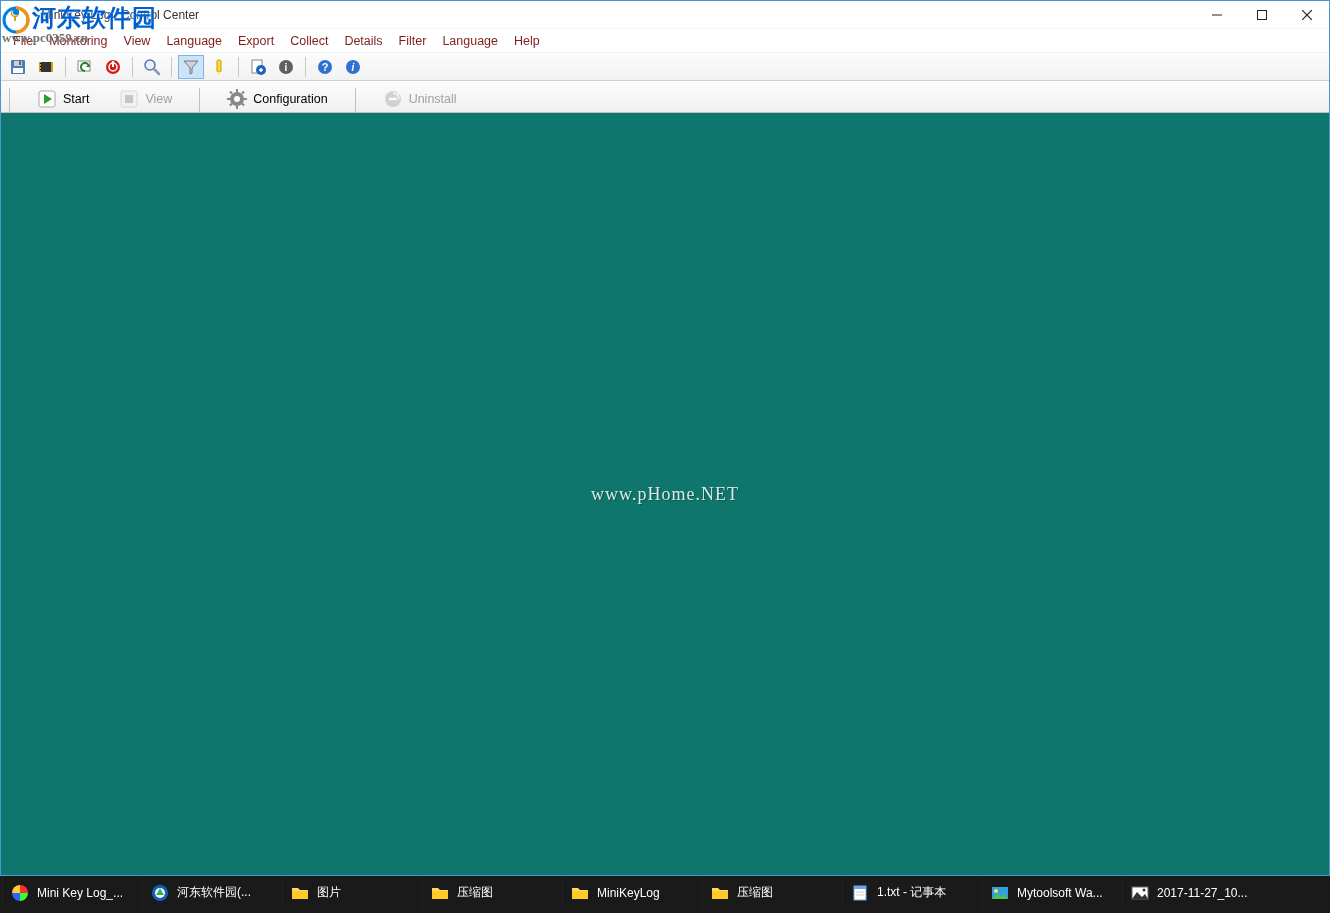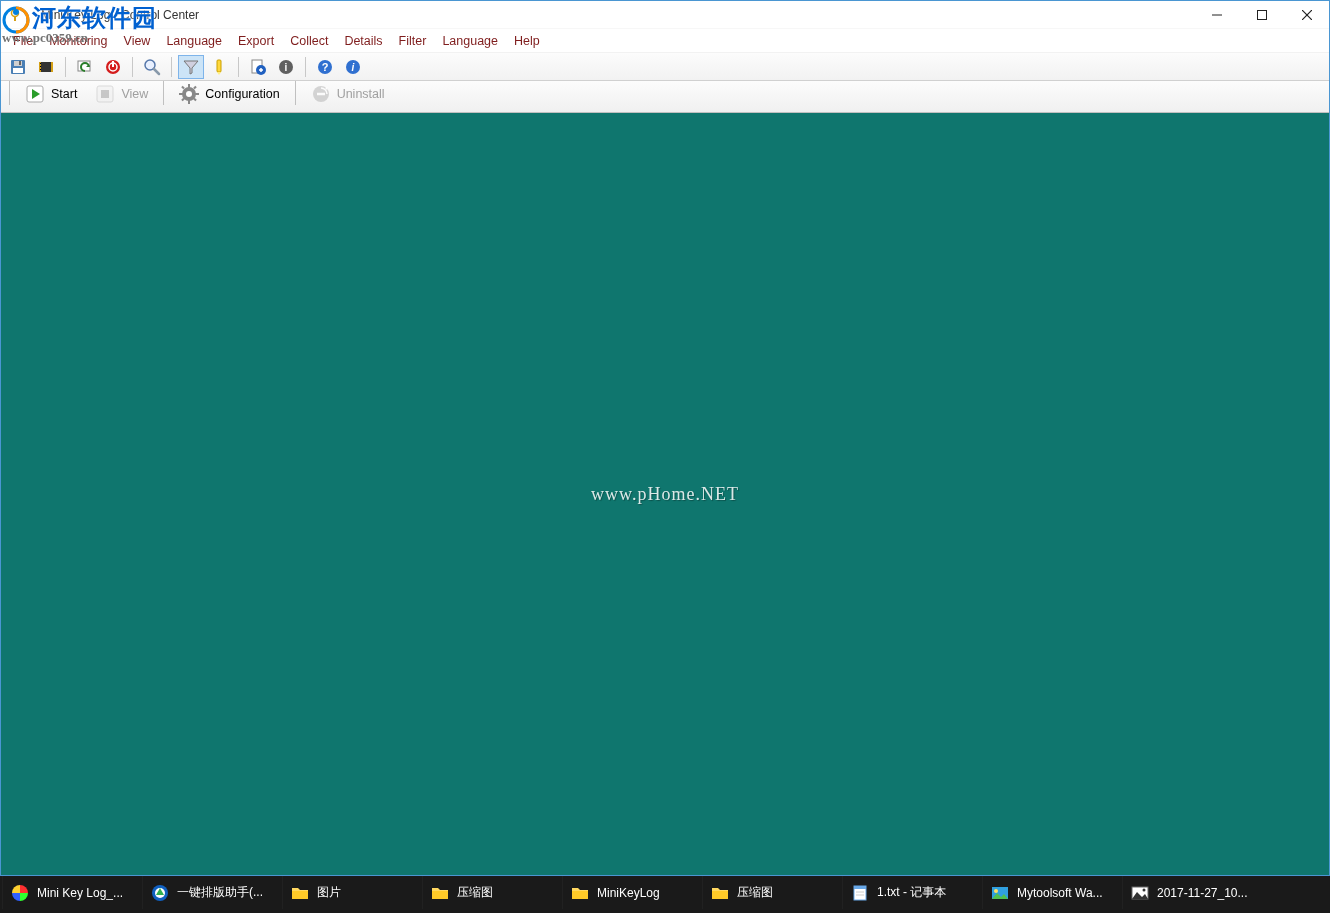--- a/index.html
+++ b/index.html
@@ -14,21 +14,21 @@
     .win-ctrl { width: 45px; height: 100%; display: flex; align-items: center; justify-content: center; cursor: default; }
     
     .menu-bar { height: 24px; background: #fff; display: flex; align-items: center; padding-left: 4px; font-size: 12.5px; color: #7f1d1d; border-bottom: 1px solid rgba(0,0,0,0.05);}
     .menu-item { padding: 3px 8px; cursor: default; }
     
     .toolbar1 { height: 28px; background: linear-gradient(#fcfcfc,#f2f2f2); display: flex; align-items: center; padding: 0 4px; gap: 2px; border-bottom: 1px solid #d0d0d0;}
     .tb-sep { width: 1px; height: 20px; background: #c8c8c8; margin: 0 4px; }
     .tb-btn { width: 26px; height: 24px; display: flex; align-items: center; justify-content: center; border: 1px solid transparent; cursor: default;}
     .tb-btn.selected { background: #cce4f7; border-color: #7eb4ea; }
     
-    .toolbar2 { height: 32px; background: linear-gradient(#fcfcfc,#f0f0f0); display: flex; align-items: flex-start; padding: 0 4px; gap: 4px; border-bottom: 1px solid #c0c0c0;}
+    .toolbar2 { height: 32px; background: linear-gradient(#fcfcfc,#f0f0f0); display: flex; align-items: flex-end; padding: 0 4px; gap: 16px; border-bottom: 1px solid #c0c0c0;}
     .tb2-btn { height: 26px; display: flex; align-items: center; padding: 0 6px; border: 1px solid transparent; cursor: default; font-size: 12.5px; gap: 6px;}
     .tb2-btn.disabled { color: #a0a0a0; }
     .tb2-btn.disabled .ico { opacity: 0.5; filter: grayscale(0.3);}
     .tb2-btn .ico { width: 20px; height: 20px; display: flex; align-items: center; justify-content: center; }
     .tb2-sep { width: 1px; height: 24px; background: #c0c0c0; margin: 0 4px;}
     
     .content-area { flex: 1; background: #0f766e; position: relative; display:flex; align-items:center; justify-content:center;}
     .watermark1 { position: absolute; color: rgba(255,255,255,0.85); font-size: 18px; font-family: "Comic Sans MS", cursive; text-shadow: 1px 1px 1px rgba(0,0,0,0.3); letter-spacing: 1px;}
     
     .logo-overlay { position: absolute; top: 2px; left: 2px; z-index: 100; pointer-events: none; font-family: "KaiTi","STKaiti",serif;}
@@ -258,21 +258,21 @@
     <span class="tlabel">Mini Key Log_...</span>
   </div>
   <div class="task-item">
     <span class="tico">
         <svg width="18" height="18" viewBox="0 0 18 18">
           <circle cx="9" cy="9" r="8" fill="#1060c0"></circle>
           <circle cx="9" cy="9" r="5" fill="#fff"></circle>
           <path d="M9 4 L13 11 L5 11 Z" fill="#30b050"></path>
         </svg>
       </span>
-    <span class="tlabel">一键排版助手(...</span>
+    <span class="tlabel">河东软件园(...</span>
   </div>
   <div class="task-item">
     <span class="tico">
         <svg width="18" height="18" viewBox="0 0 18 18">
           <path d="M1 4 L7 4 L9 6 L17 6 L17 15 L1 15 Z" fill="#ffd860"></path>
           <path d="M1 7 L17 7 L17 15 L1 15 Z" fill="#ffca28"></path>
         </svg>
       </span>
     <span class="tlabel">图片</span>
   </div>

